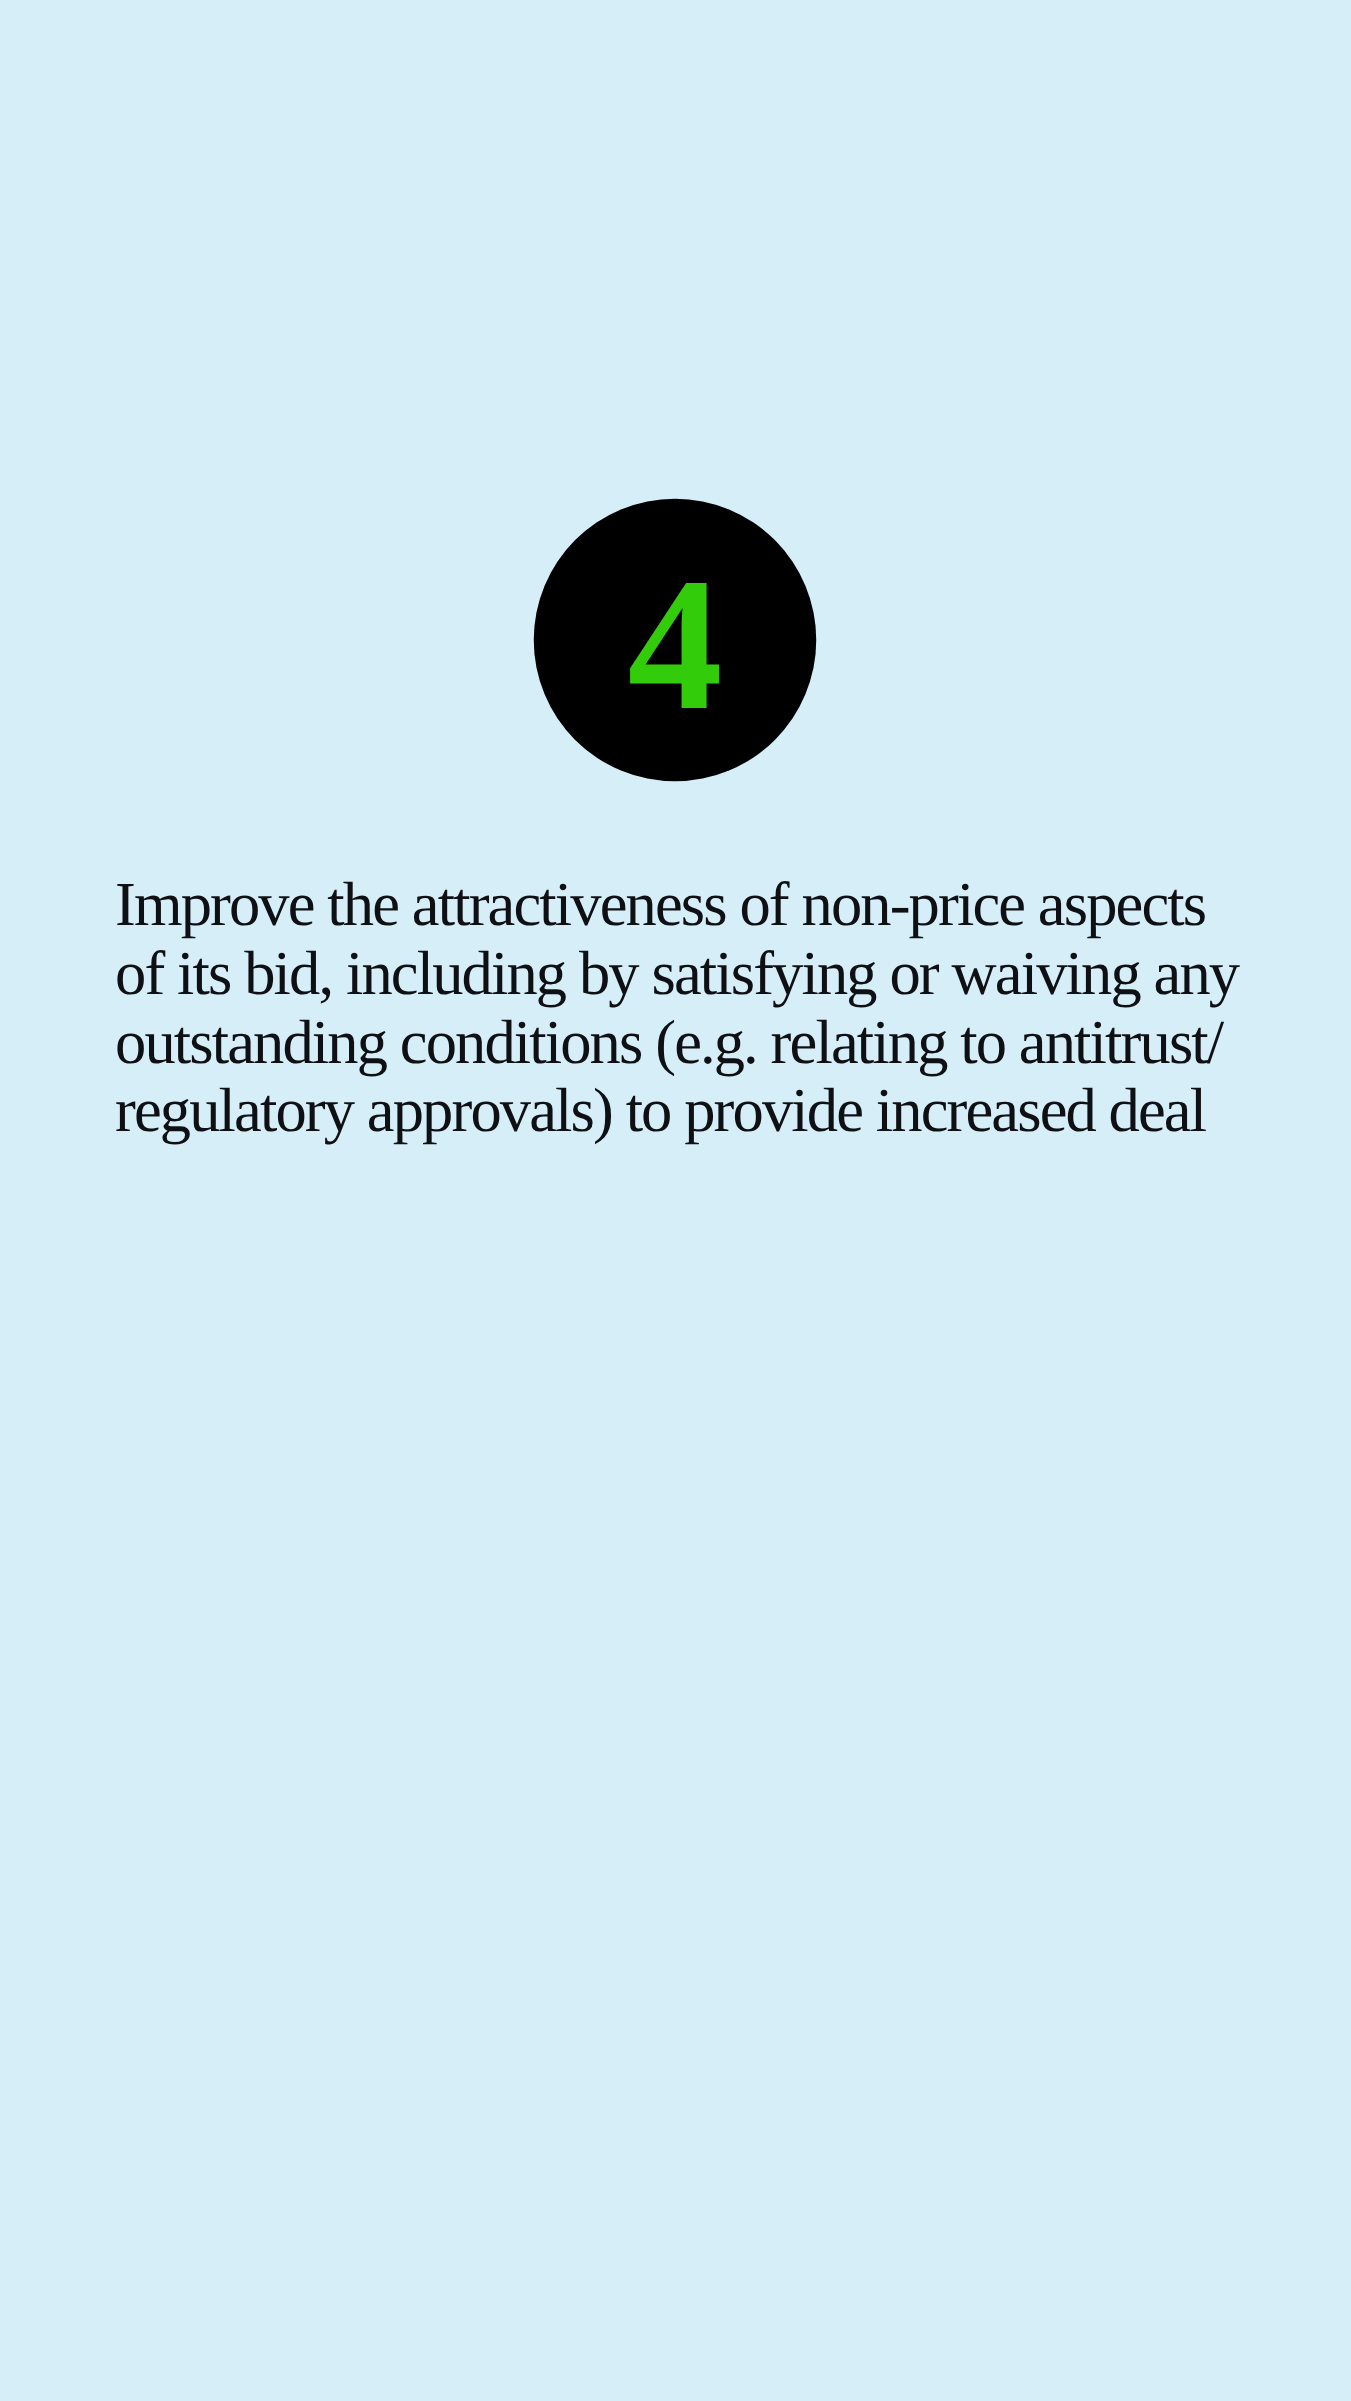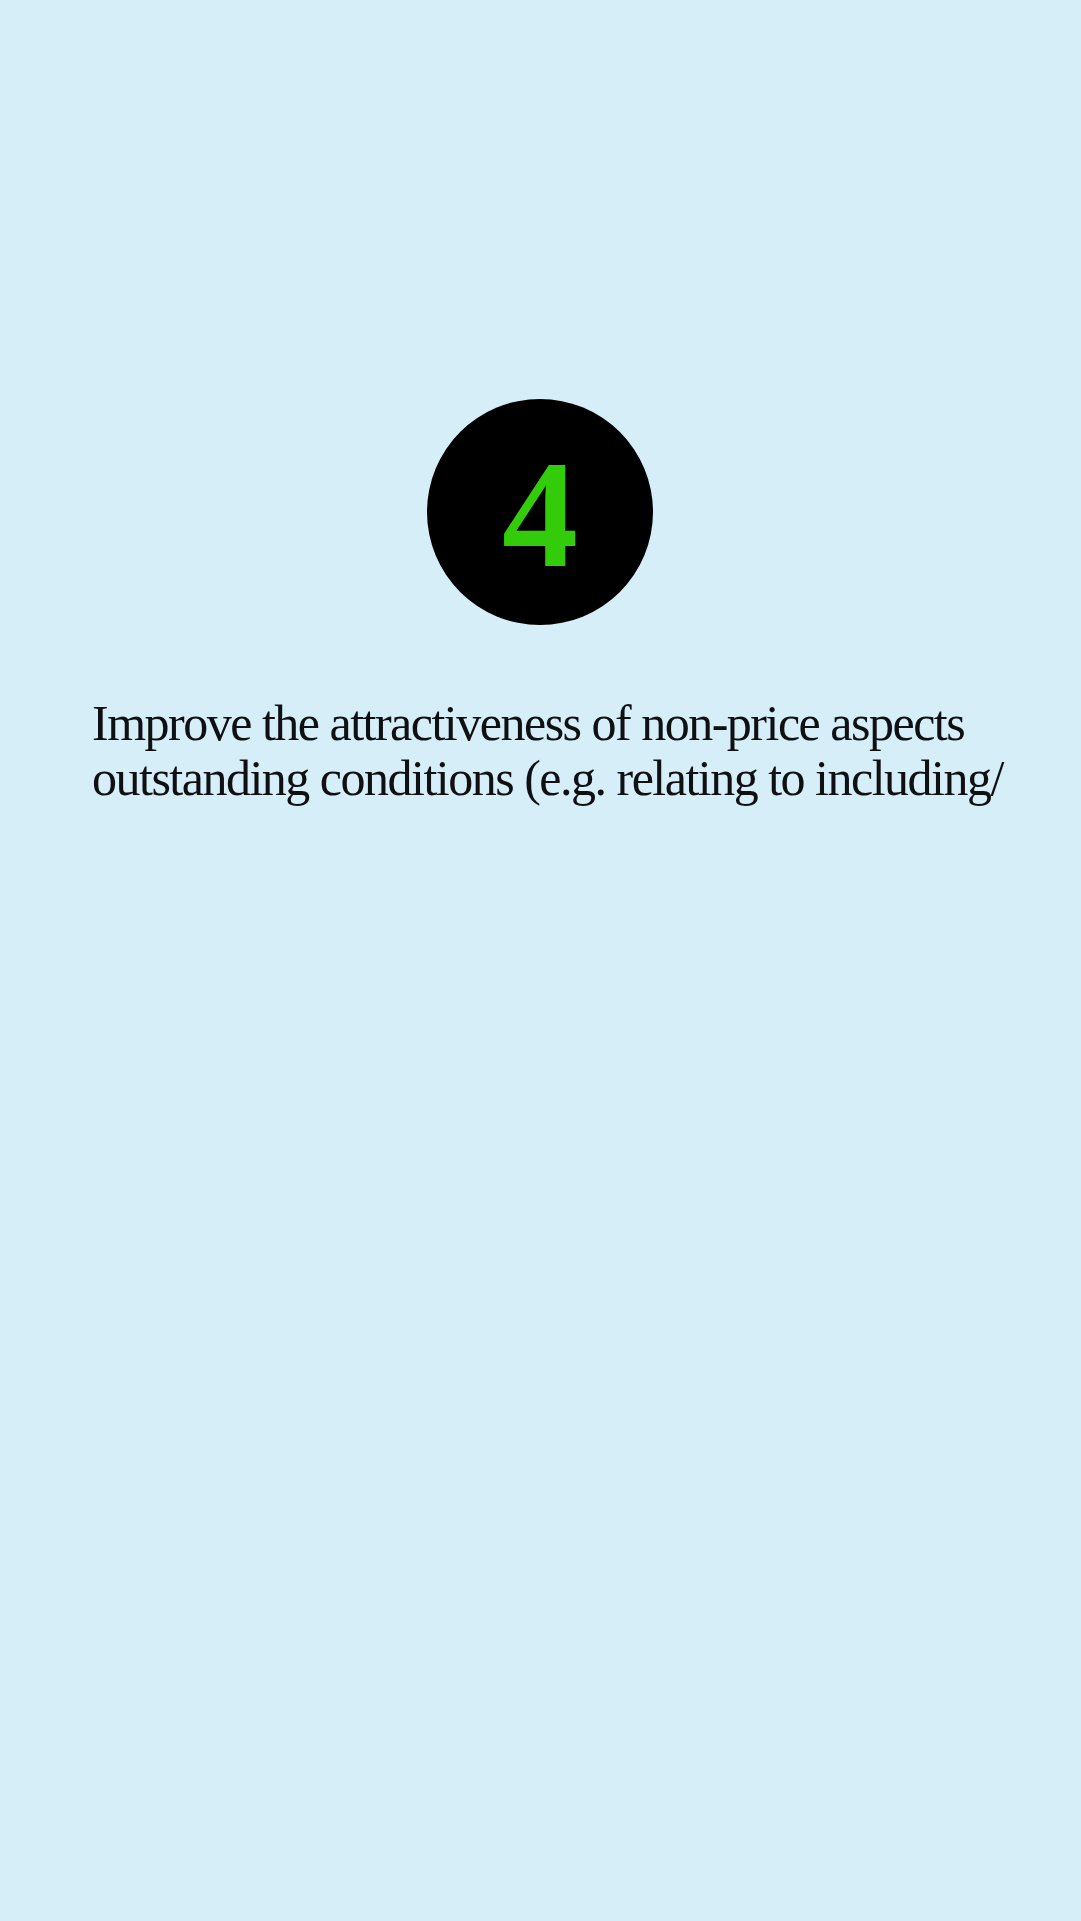--- a/index.html
+++ b/index.html
@@ -61,16 +61,18 @@
 <body>
 
 <div class="slide">
 
   <div class="badge-circle">
     <span class="badge-number">4</span>
   </div>
 
   <div class="body-text">
     <div class="line">Improve the attractiveness of non-price aspects</div>
-    <div class="line">outstanding conditions (e.g. relating to including/</div>
+    <div class="line">of its bid, including by satisfying or waiving any</div>
+    <div class="line">outstanding conditions (e.g. relating to antitrust/</div>
+    <div class="line">regulatory approvals) to provide increased deal</div>
   </div>
 
 </div>
 
 </body></html>

